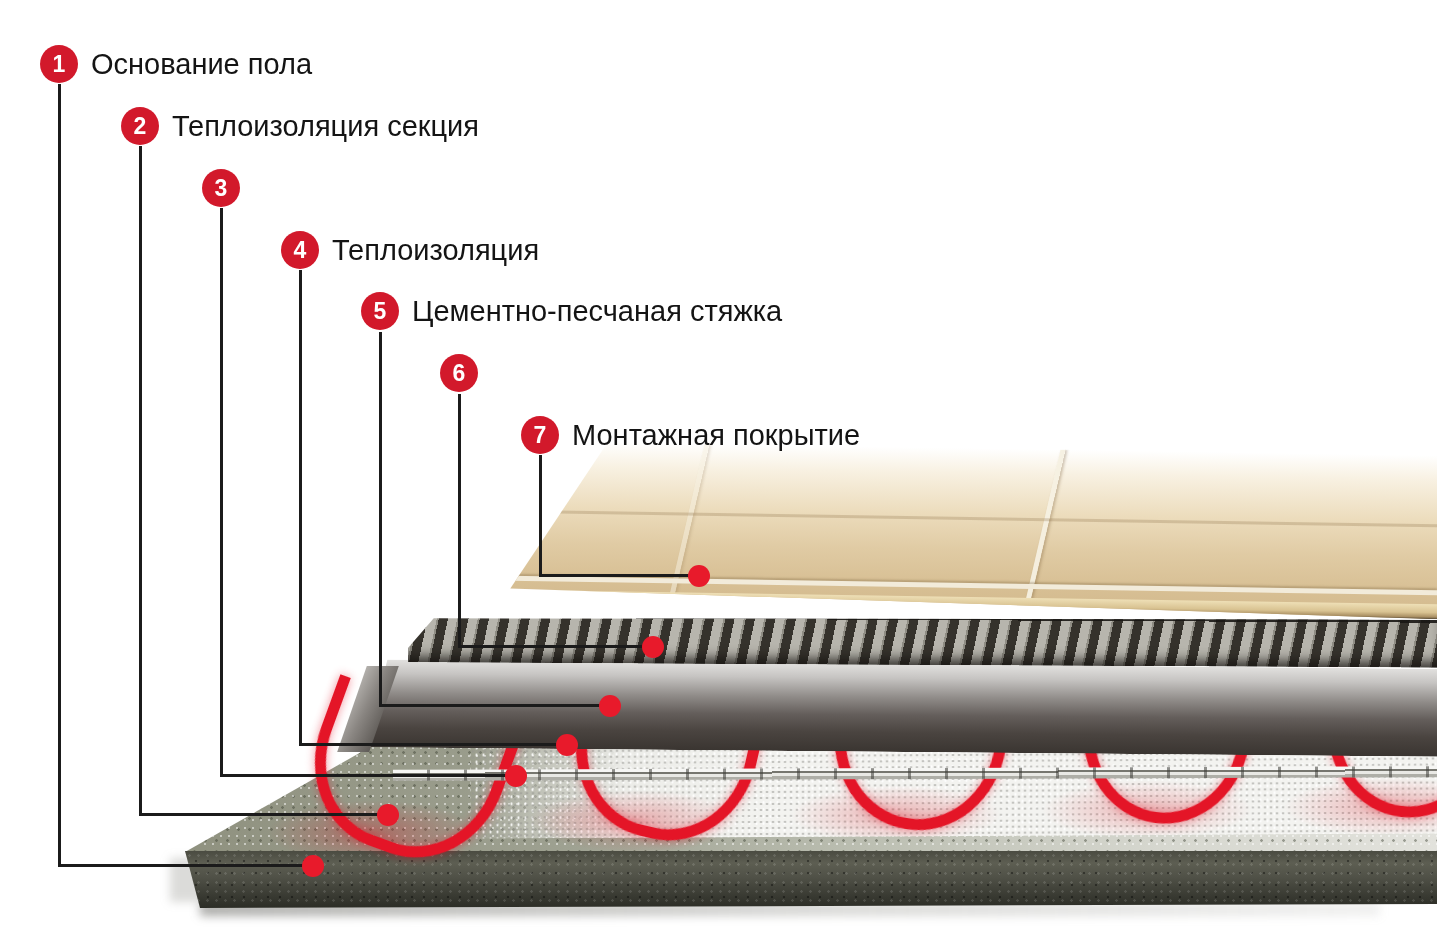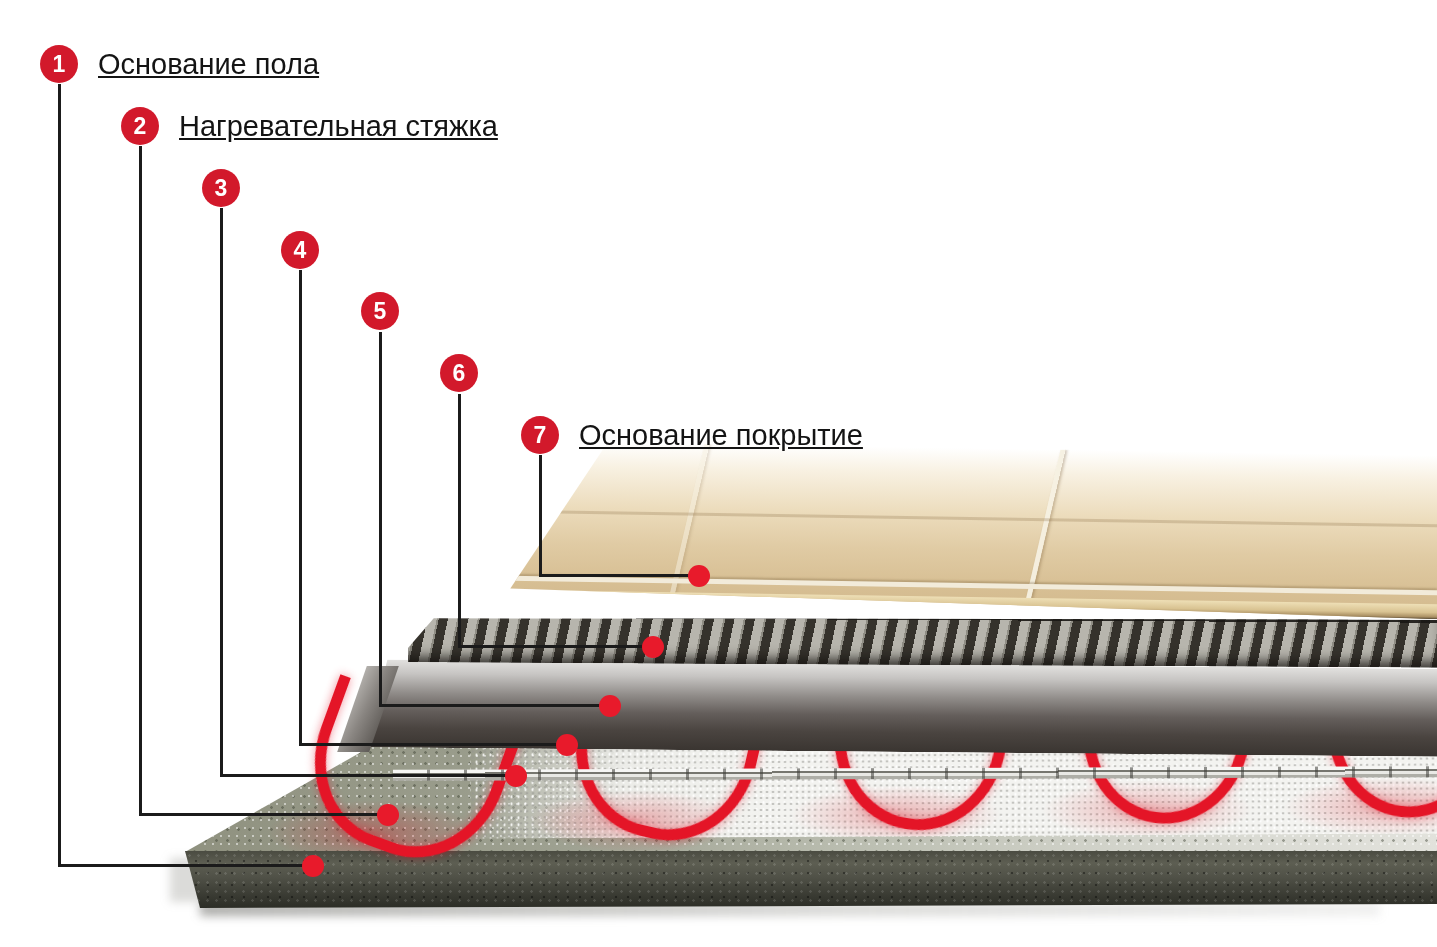--- a/index.html
+++ b/index.html
@@ -87,21 +87,21 @@
   #tile-joint-front{bottom:24px;height:5px;background:#f2ebda;box-shadow:0 -2px 2px rgba(110,85,50,.3);}
   #tile-joint-back{top:42%;height:3px;background:rgba(150,122,82,.30);}
   #tile-edge{position:absolute;left:0;right:0;bottom:0;height:15px;z-index:3;
     background:linear-gradient(180deg,#eedfb6 0,#d9c392 55%,#a98f63 85%,#4a3f2e 100%);}
   
   .leader{position:absolute;background:var(--line-black);z-index:90;}
   .dot{position:absolute;width:22px;height:22px;border-radius:50%;background:var(--dot-red);z-index:92;}
   .legend-item{position:absolute;display:flex;align-items:center;z-index:95;}
   .badge{width:38px;height:38px;border-radius:50%;background:var(--badge-red);color:#fff;
     font-weight:bold;font-size:23px;line-height:38px;text-align:center;flex:0 0 38px;}
-  .legend-label{margin-left:20px;font-size:29px;color:var(--text-black);white-space:nowrap;text-decoration:underline;}
+  .legend-label{margin-left:13px;font-size:29px;color:var(--text-black);white-space:nowrap;}
 </style>
 </head>
 <body>
 
 <div id="canvas">
 
   <div class="ground-shadow" id="shadow-b"></div>
   <div class="ground-shadow" id="shadow-a"></div>
 
   <div class="layer" id="surface-base-top"></div>
@@ -149,32 +149,34 @@
   <div class="dot" style="left:599px;top:695px;"></div>
   <div class="dot" style="left:642px;top:636px;"></div>
   <div class="dot" style="left:688px;top:565px;"></div>
 
   <div class="legend-item" style="left:40px;top:45px;">
     <span class="badge">1</span>
     <span class="legend-label">Основание пола</span>
   </div>
   <div class="legend-item" style="left:121px;top:107px;">
     <span class="badge">2</span>
-    <span class="legend-label">Нагревательная стяжка</span>
+    <span class="legend-label">Теплоизоляция секция</span>
   </div>
   <div class="legend-item" style="left:202px;top:169px;">
     <span class="badge">3</span>
   </div>
   <div class="legend-item" style="left:281px;top:231px;">
     <span class="badge">4</span>
+    <span class="legend-label">Теплоизоляция</span>
   </div>
   <div class="legend-item" style="left:361px;top:292px;">
     <span class="badge">5</span>
+    <span class="legend-label">Цементно-песчаная стяжка</span>
   </div>
   <div class="legend-item" style="left:440px;top:354px;">
     <span class="badge">6</span>
   </div>
   <div class="legend-item" style="left:521px;top:416px;">
     <span class="badge">7</span>
-    <span class="legend-label">Основание покрытие</span>
+    <span class="legend-label">Монтажная покрытие</span>
   </div>
 
 </div>
 
 </body></html>

